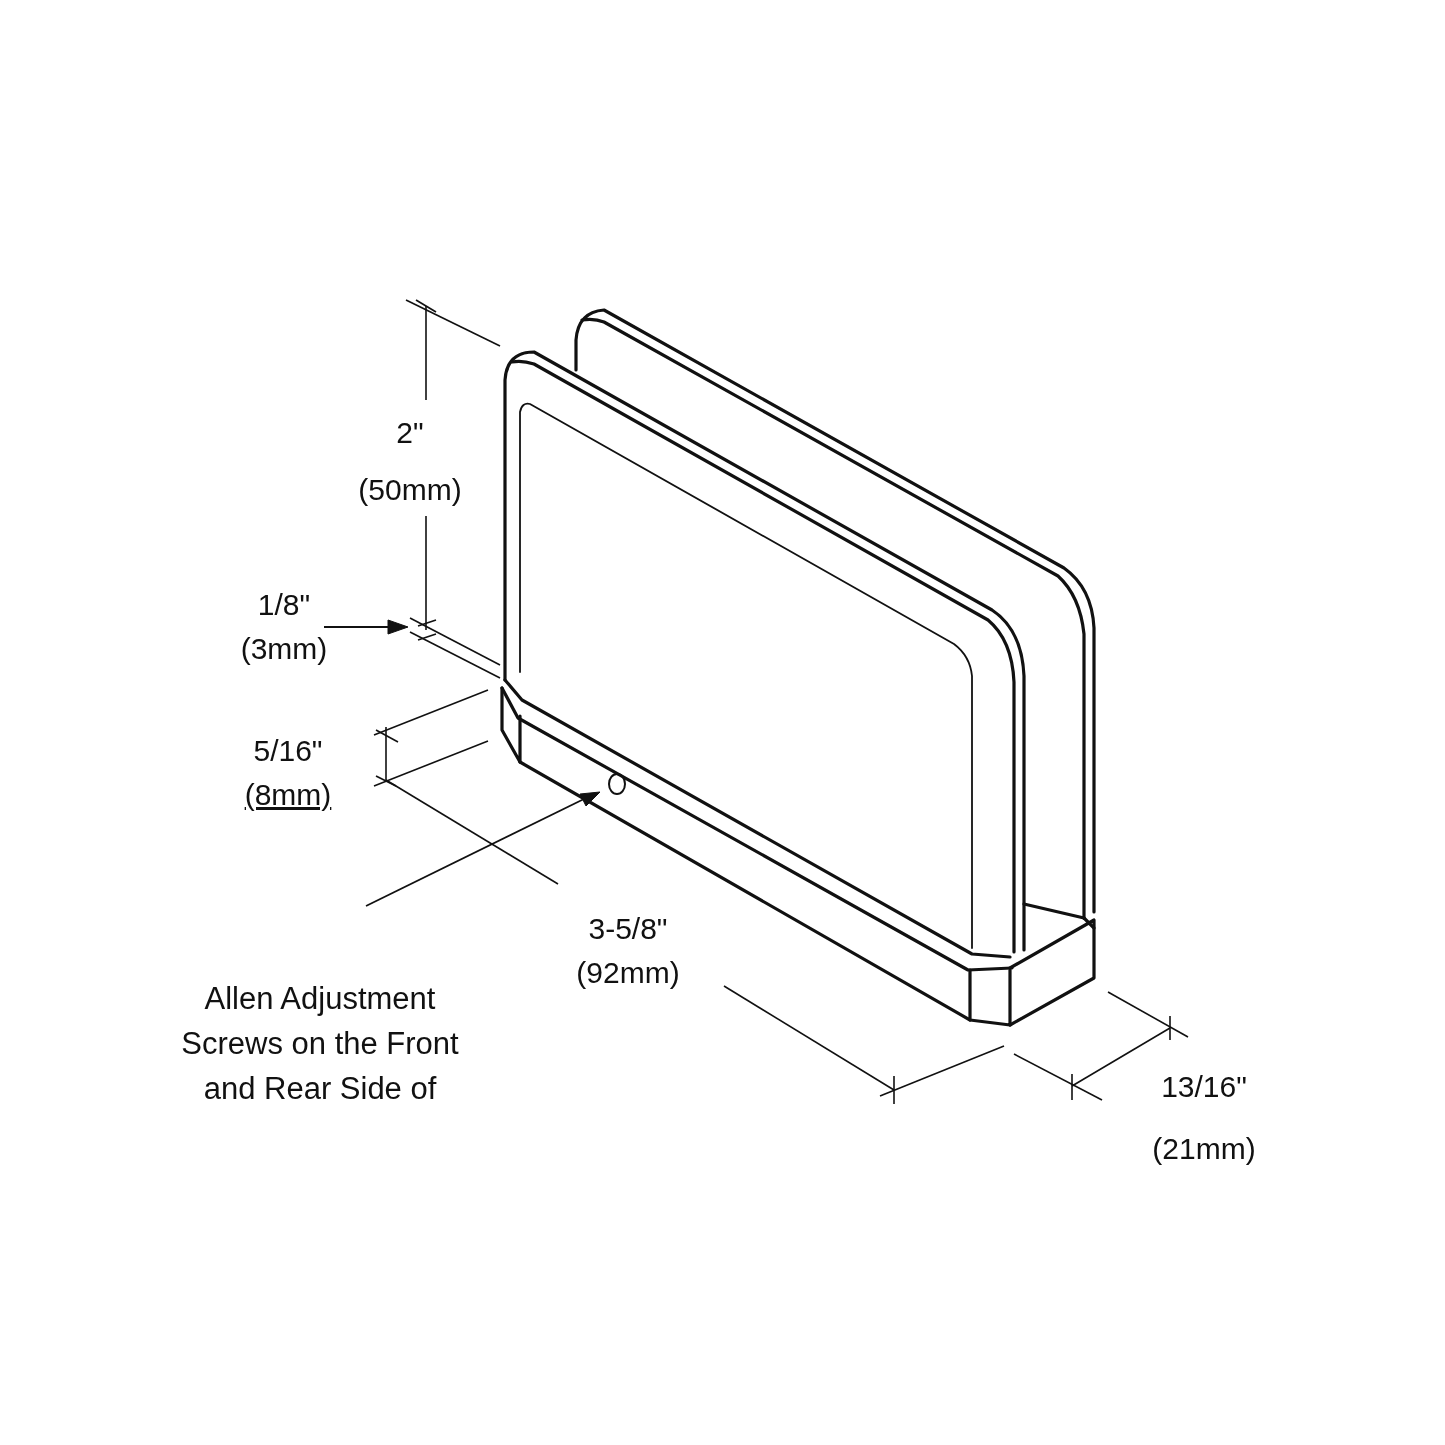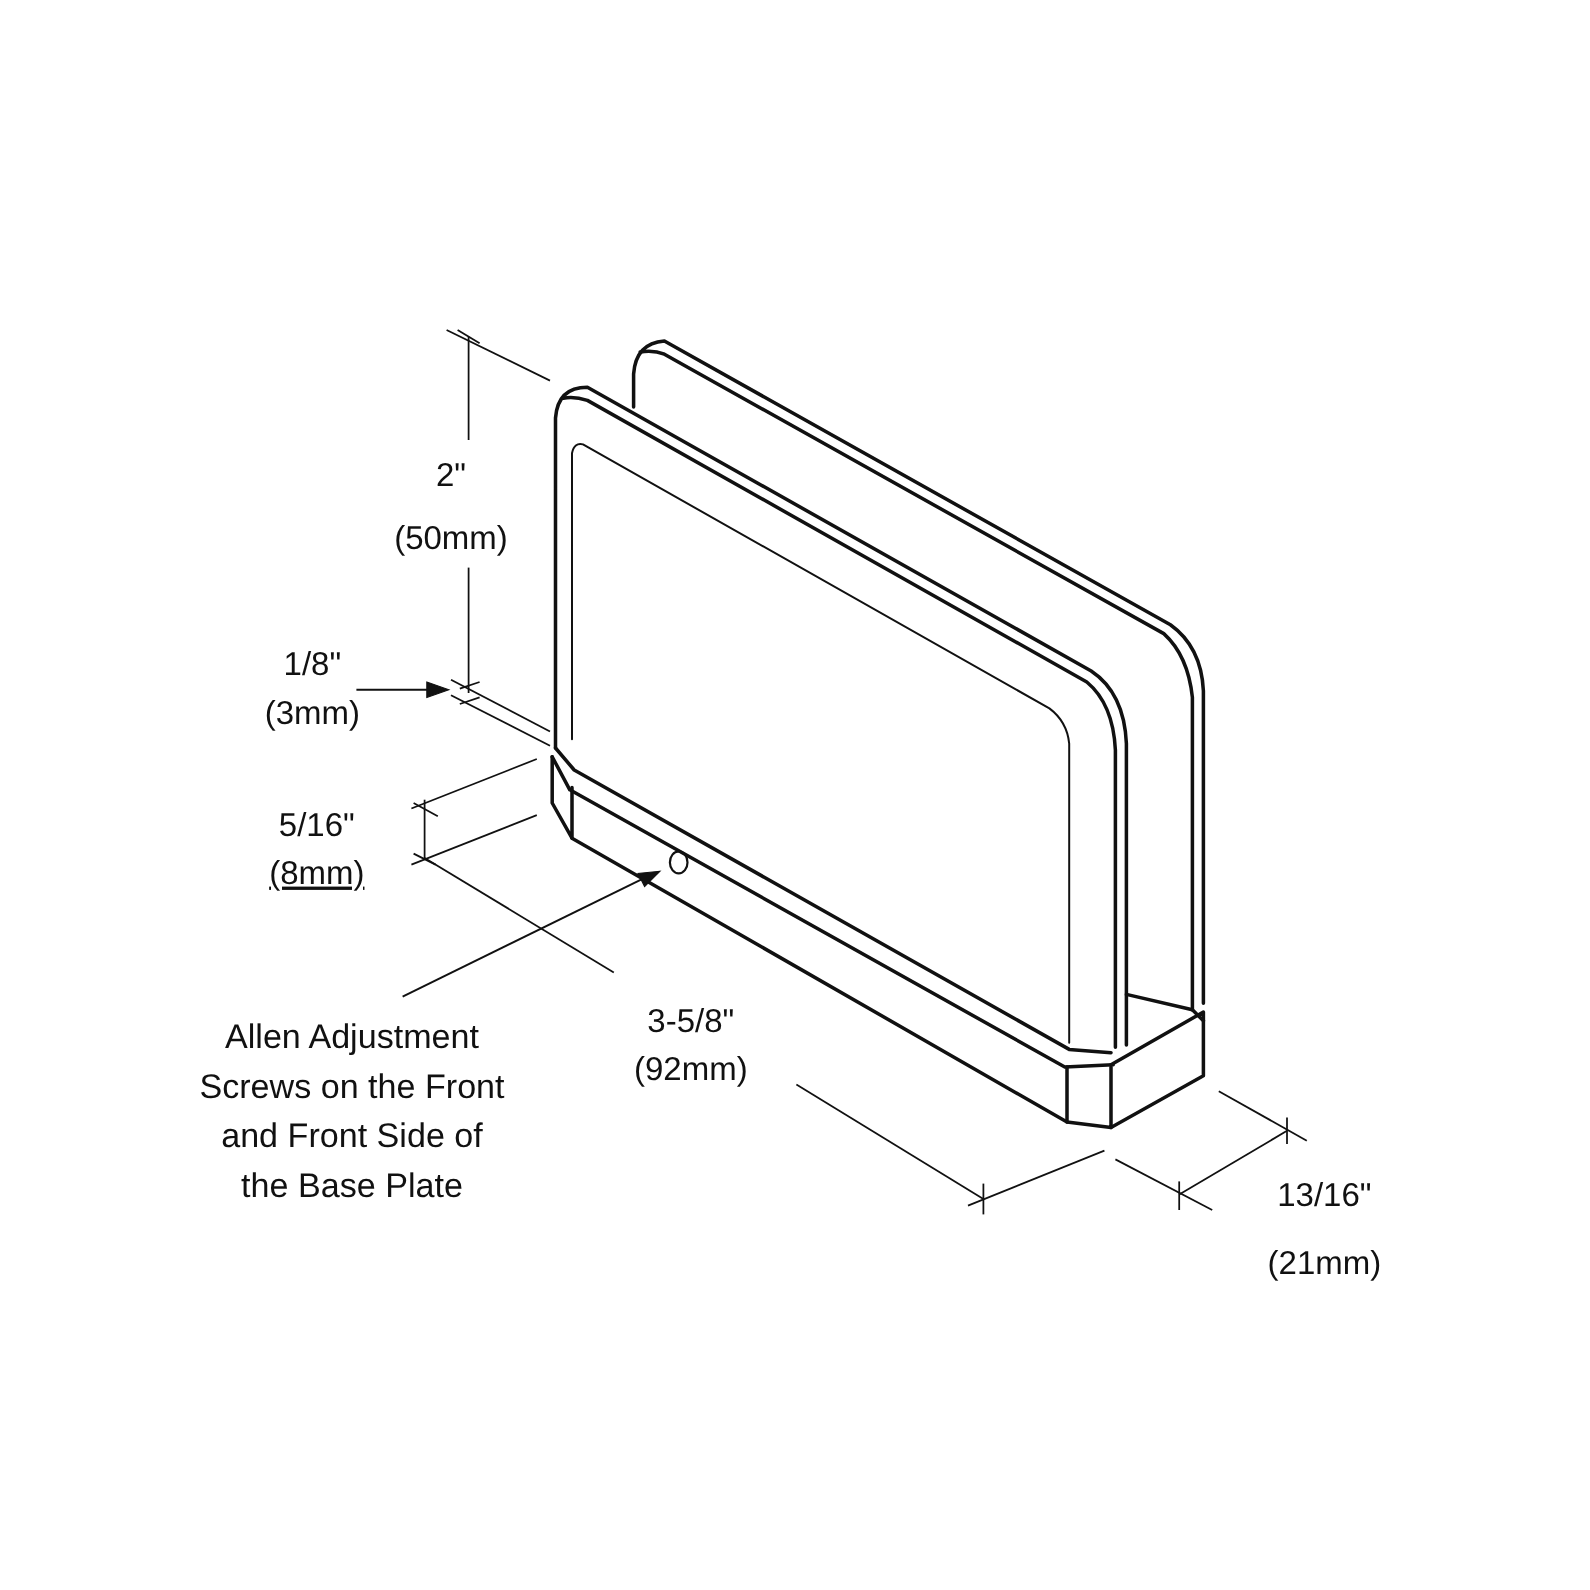--- a/index.html
+++ b/index.html
@@ -141,18 +141,17 @@
 <div class="label" style="left:558px; top:910px; width:140px;">
   <span>3-5/8"</span>
   <span style="margin-top:6px;">(92mm)</span>
 </div>
 
 <div class="label" style="left:1134px; top:1068px; width:140px;">
   <span>13/16"</span>
   <span style="margin-top:24px;">(21mm)</span>
 </div>
 
-<div class="note" style="left:140px; top:920px; width:360px;">
+<div class="note" style="left:140px; top:976px; width:360px;">
   <span>Allen Adjustment</span>
   <span>Screws on the Front</span>
-  <span>and Front Side of</span>
-  <span>the Base Plate</span>
+  <span>and Rear Side of</span>
 </div>
 
 </body></html>

